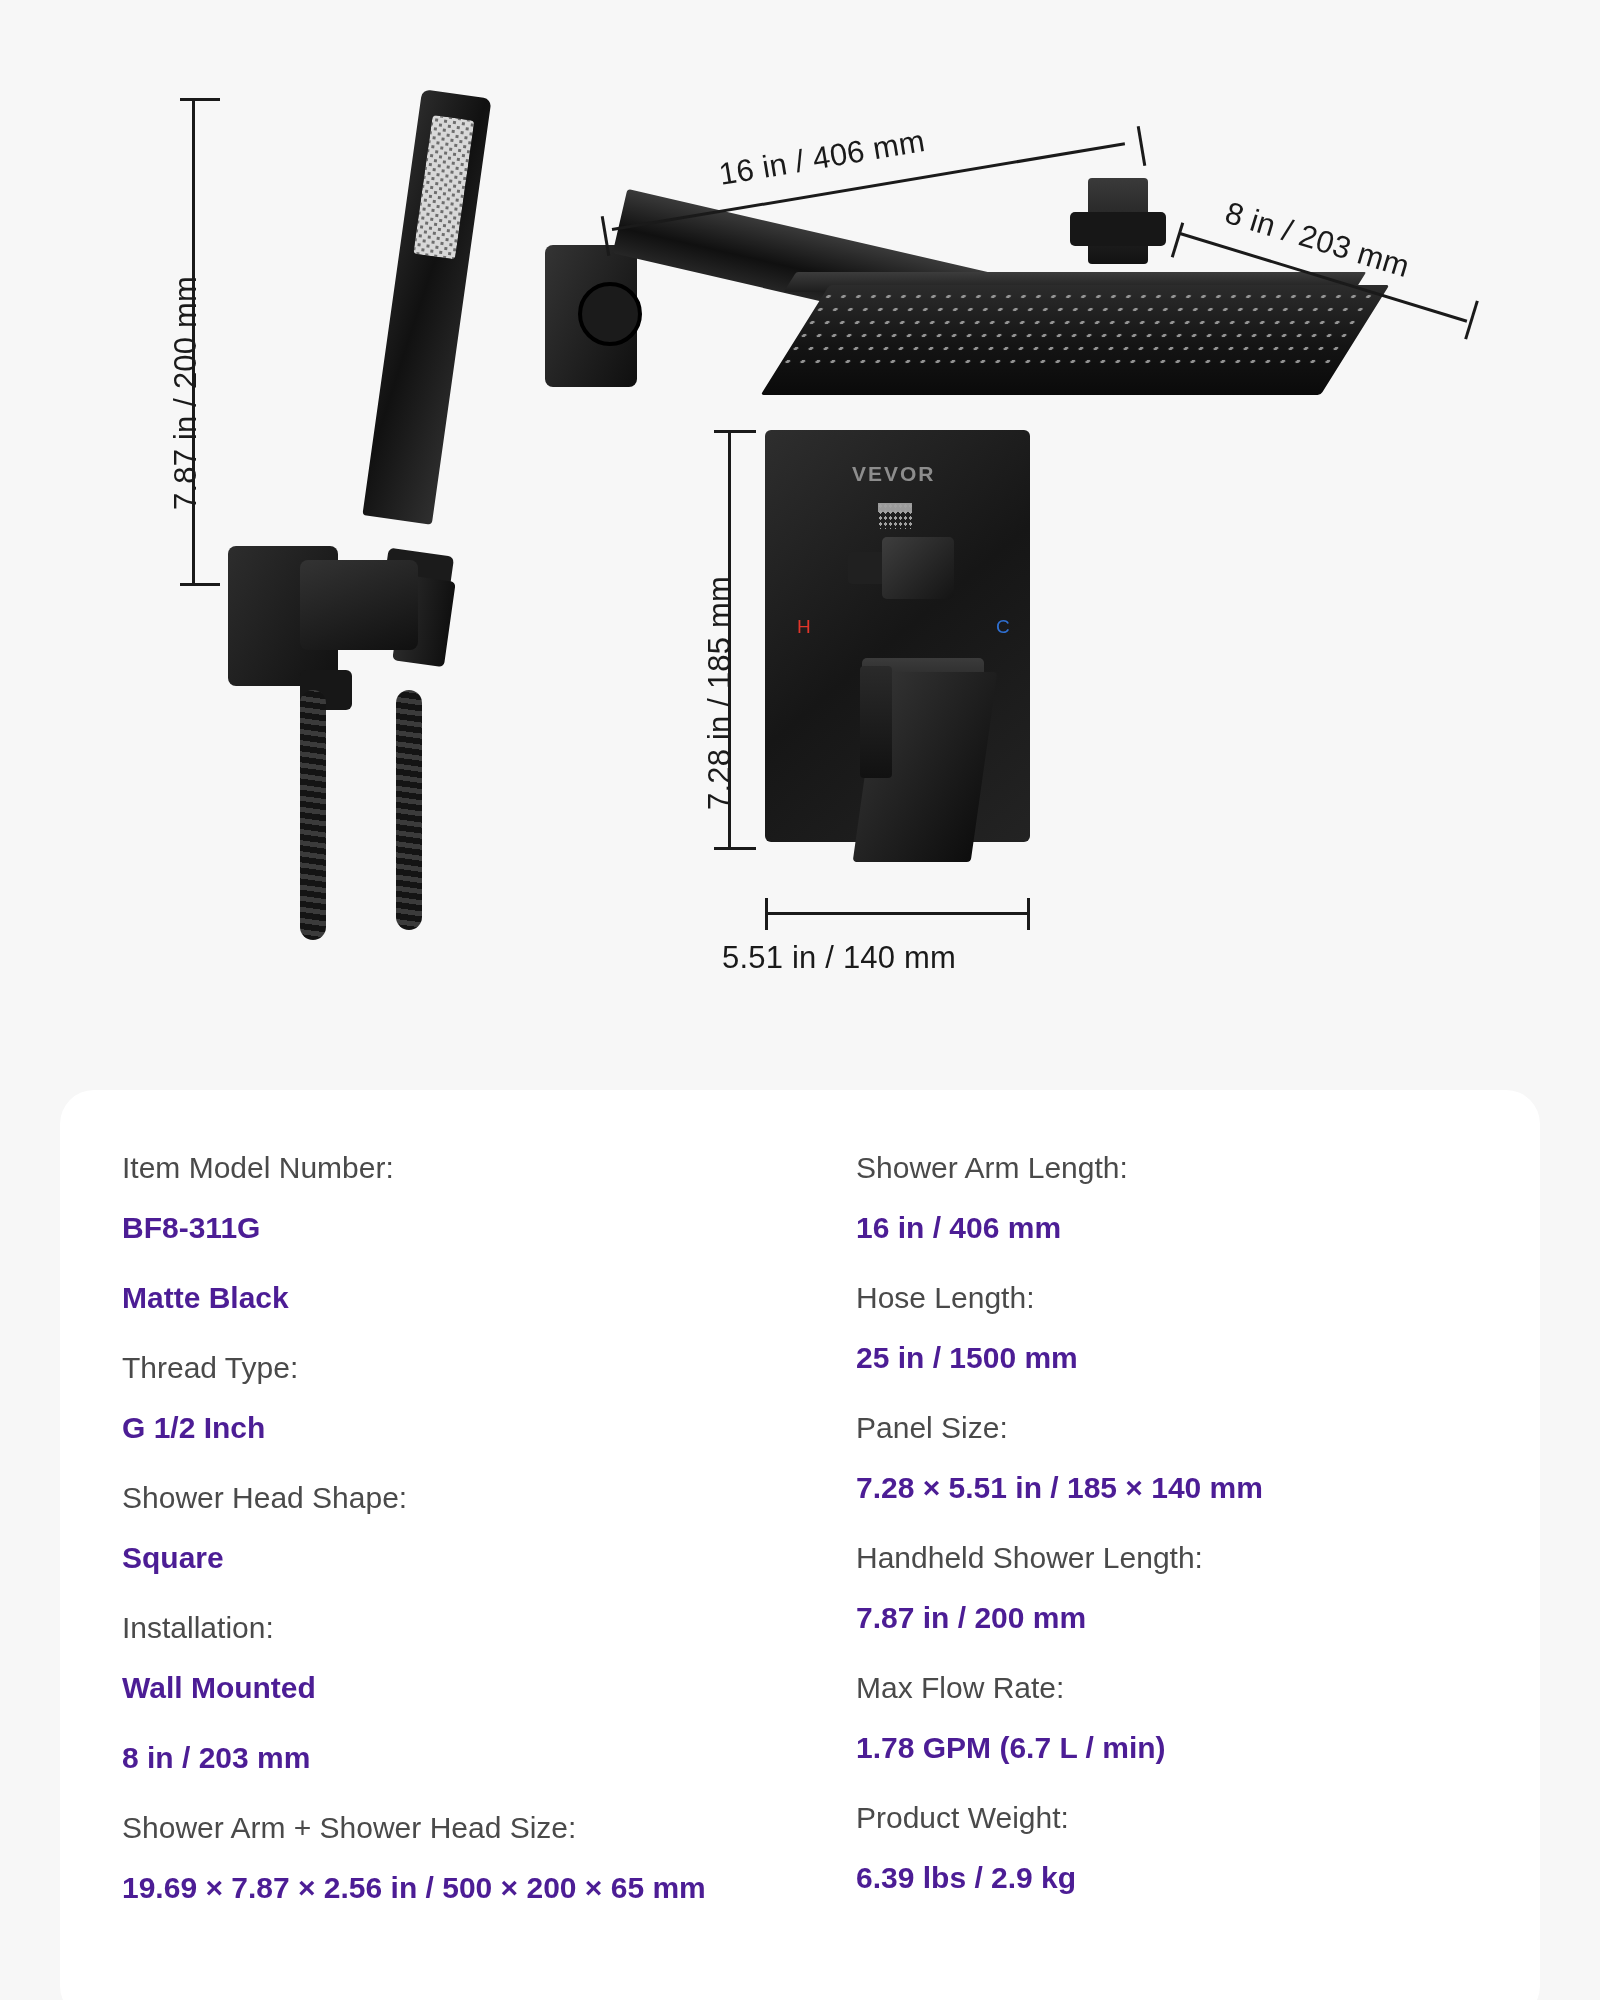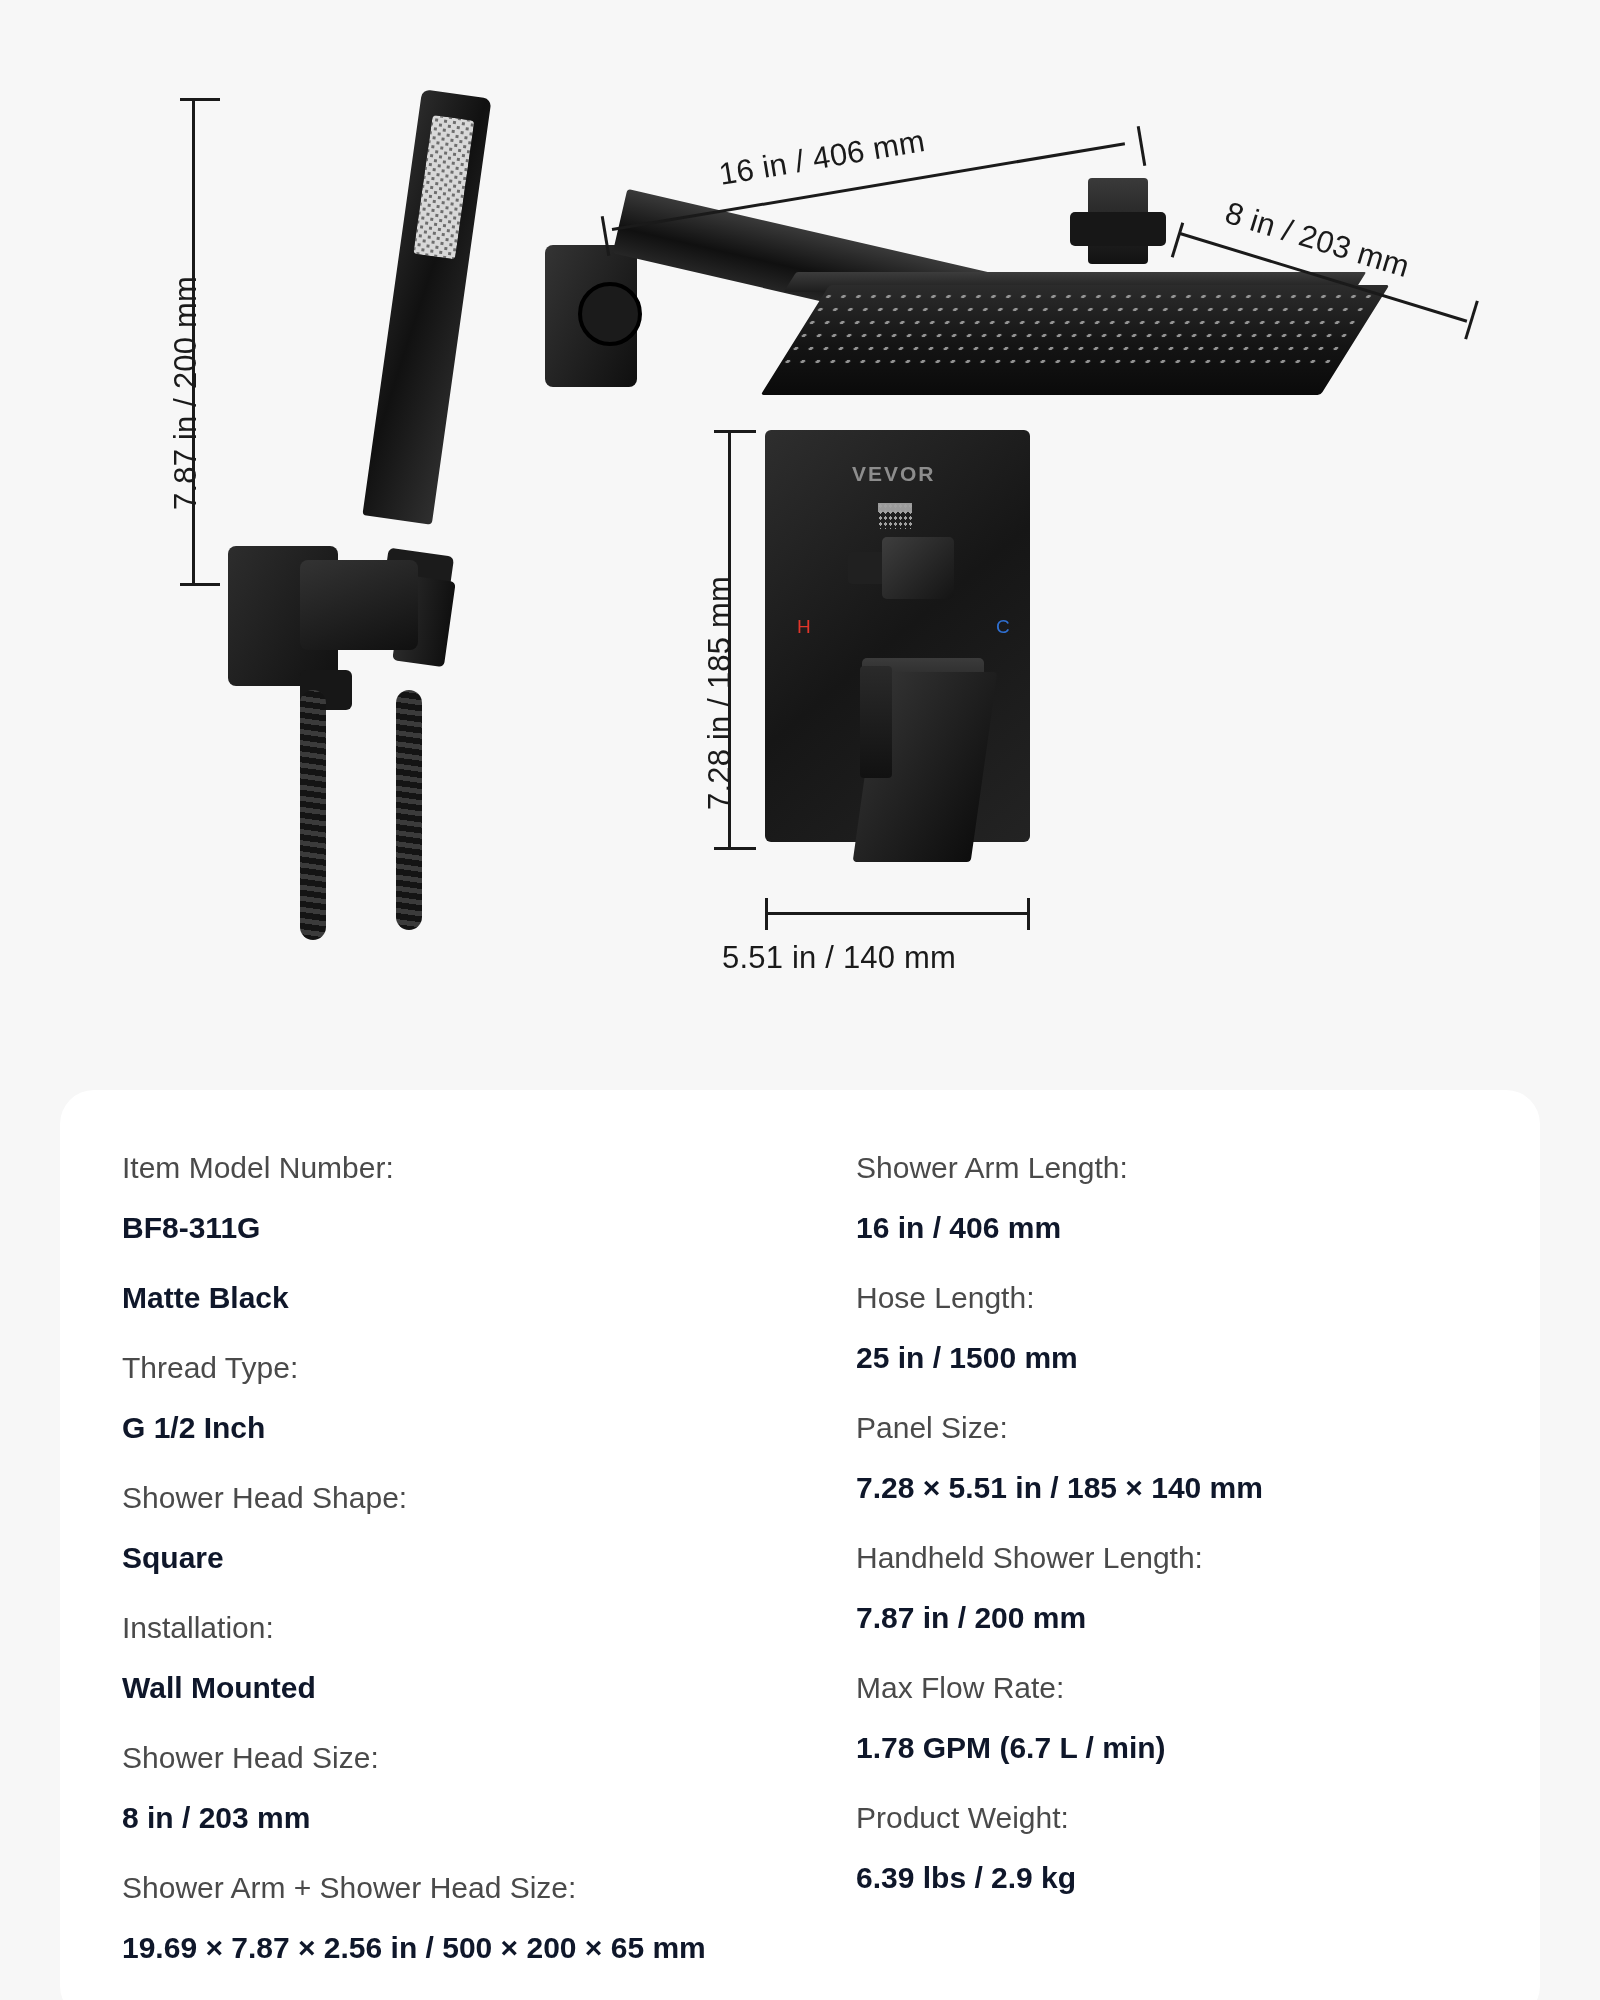--- a/index.html
+++ b/index.html
@@ -278,21 +278,21 @@
   }
   .spec-col.right { padding-left: 56px; }
   .spec-item { margin-bottom: 10px; }
   .spec-label {
     color: #4a4a4a;
     font-size: 30px;
     line-height: 60px;
     white-space: nowrap;
   }
   .spec-value {
-    color: #0f172a;
+    color: #4c1d95;
     font-size: 30px;
     font-weight: bold;
     line-height: 60px;
     white-space: nowrap;
   }
 </style>
 </head>
 <body>
 
 <div class="page">
@@ -377,21 +377,20 @@
         </div>
         <div class="spec-item">
           <div class="spec-label">Shower Head Shape:</div>
           <div class="spec-value">Square</div>
         </div>
         <div class="spec-item">
           <div class="spec-label">Installation:</div>
           <div class="spec-value">Wall Mounted</div>
         </div>
         <div class="spec-item">
-          <div class="spec-label">Shower Head Size:</div>
           <div class="spec-value">8 in / 203 mm</div>
         </div>
         <div class="spec-item">
           <div class="spec-label">Shower Arm + Shower Head Size:</div>
           <div class="spec-value">19.69 × 7.87 × 2.56 in / 500 × 200 × 65 mm</div>
         </div>
       </div>
 
       <div class="spec-col right">
         <div class="spec-item">

